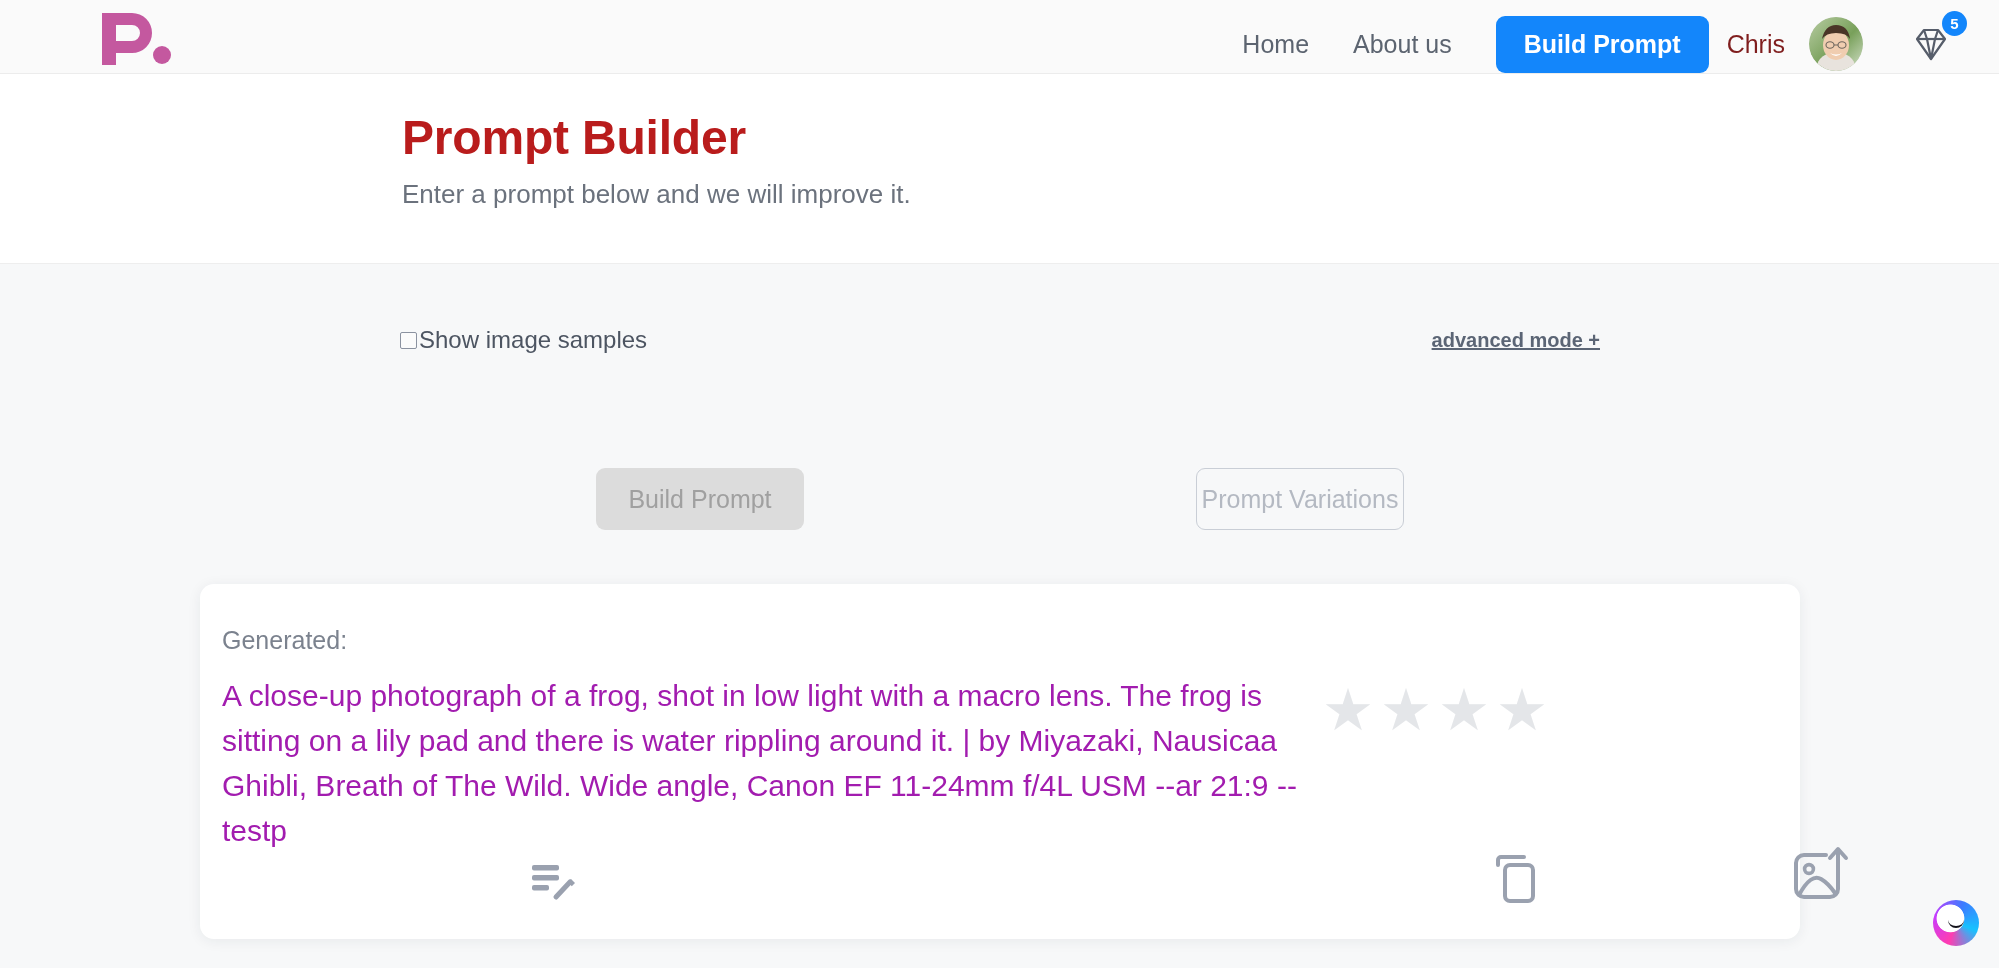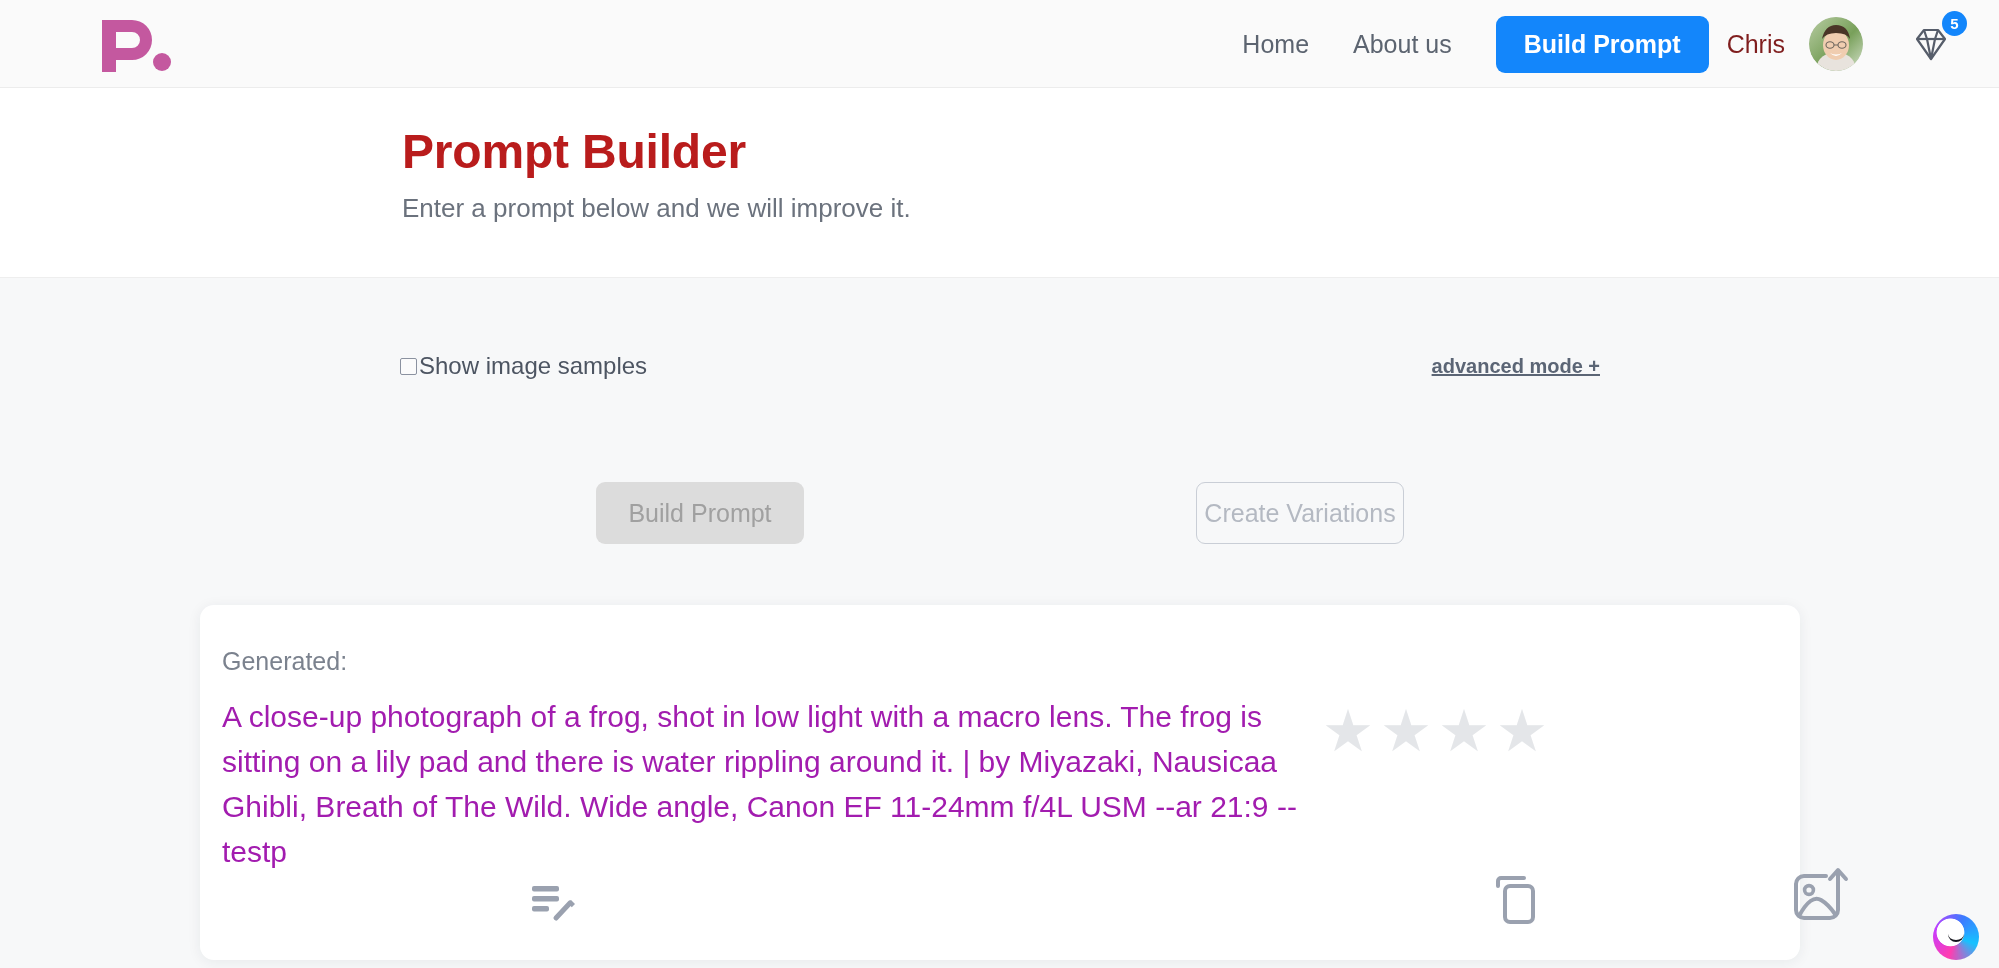--- a/index.html
+++ b/index.html
@@ -6,21 +6,21 @@
   html, body {
     width: 1999px; height: 968px;
     background: #f7f8f9;
     font-family: "Liberation Sans", sans-serif;
     overflow: hidden;
   }
 
   
   .header {
     position: relative;
-    height: 88px;
+    height: 74px;
     background: #fafafa;
     border-bottom: 1px solid #ececec;
     display: flex;
     align-items: center;
   }
   .logo {
     margin-left: 96px;
     width: 78px; height: 56px;
     display: block;
   }
@@ -135,21 +135,21 @@
     width: 100%;
     margin-left: 16px;
     font-family: "Liberation Sans", sans-serif;
   }
   .search-input::placeholder { color: #b6bbc3; }
 
   .under-row {
     display: flex;
     justify-content: space-between;
     align-items: center;
-    margin-top: 18px;
+    margin-top: 6px;
   }
   .chk-group { display: flex; align-items: center; }
   .chk {
     width: 17px; height: 17px;
     border: 1.6px solid #8b92a0;
     border-radius: 2px;
     background: #fbfbfb;
     margin-right: 2px;
     flex: 0 0 auto;
     cursor: pointer;
@@ -193,21 +193,21 @@
     font-size: 25px;
     font-family: "Liberation Sans", sans-serif;
     margin-left: 392px;
     cursor: default;
   }
 
   
   .card {
     position: absolute;
     left: 200px;
-    top: 327px;
+    top: 320px;
     width: 1600px;
     height: 355px;
     background: #ffffff;
     border-radius: 14px;
     box-shadow: 0 2px 14px rgba(30,40,60,0.07);
     padding: 42px 0 0 22px;
   }
   .generated-label {
     font-size: 25px;
     color: #7b828e;
@@ -335,21 +335,21 @@
       <div class="chk-group">
         <span class="chk"></span>
         <span class="chk-label">Show image samples</span>
       </div>
       <span class="adv-link">advanced mode +</span>
     </div>
   </div>
 
   <div class="action-row">
     <button class="btn-build">Build Prompt</button>
-    <button class="btn-variations">Create Variations</button>
+    <button class="btn-variations">Prompt Variations</button>
   </div>
 
   <div class="card">
     <div class="generated-label">Generated:</div>
 
     <div class="gen-body">
       <div class="gen-text">A close-up photograph of a frog, shot in low light with a macro lens. The frog is sitting on a lily pad and there is water rippling around it. | by Miyazaki, Nausicaa Ghibli, Breath of The Wild. Wide angle, Canon EF 11-24mm f/4L USM --ar 21:9 --testp</div>
 
       <div class="stars">
         <span class="star">★</span>

